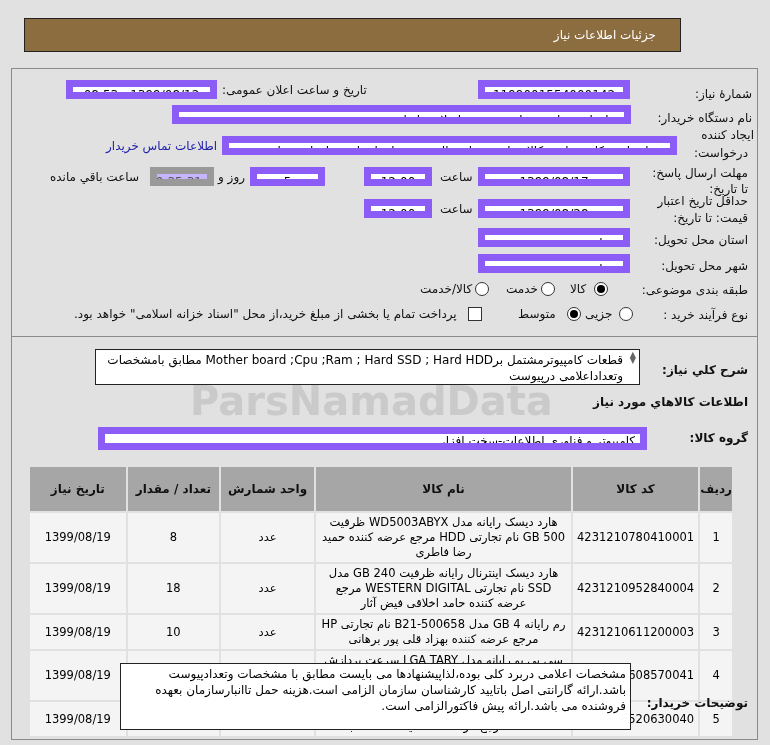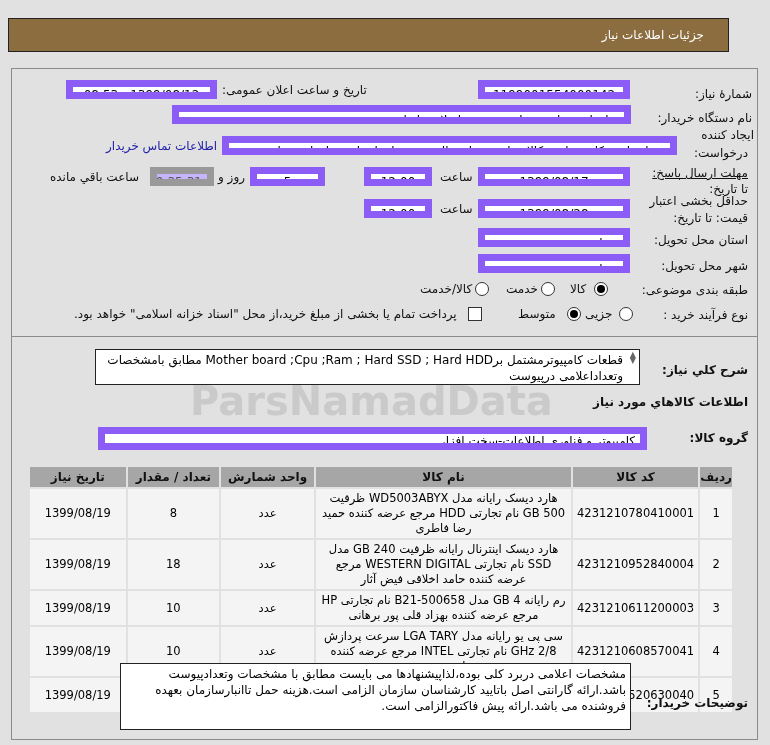--- a/index.html
+++ b/index.html
@@ -10,21 +10,21 @@
     font-size: 12px;
     color: #000;
     position: relative;
     direction: rtl;
   }
   .abs { position: absolute; }
   .header {
     left: 8px; top: 18px; width: 500px; height: 34px;
     background: #8c6d40; border: 1px solid #222;
   }
-  .header { width: 721px; left: 8px; text-decoration: underline; }
+  .header { width: 657px; left: 24px; text-decoration: underline; }
   .header-title {
     position: absolute; right: 24px; top: 9px;
     color: #fff; font-size: 12px;
   }
   .panel {
     left: 11px; top: 68px; width: 747px; height: 269px;
     border: 1px solid #8a8a8a; background: #e1e1e1;
   }
   .panel2 {
     left: 11px; top: 337px; width: 747px; height: 403px;
@@ -55,21 +55,21 @@
   }
   .scroll-arrows {
     position: absolute; right: 3px; top: 2px; font-size: 8px; color: #666; line-height: 6px; text-align: center;
   }
   table.items {
     position: absolute; left: 28px; top: 465px; width: 706px;
     border-collapse: separate; border-spacing: 2px; font-size: 11.5px;
     direction: rtl; background: #e1e1e1;
   }
   table.items th {
-    background: #a6a6a6; font-weight: bold; height: 20px; color: #111; font-size: 12px;
+    background: #a6a6a6; font-weight: bold; height: 44px; color: #111; font-size: 12px;
   }
   table.items td {
     background: #f4f4f4; text-align: center; padding: 2px 4px; line-height: 15px;
   }
   table.items td.name { text-align: center; }
   .watermark {
     position: absolute; font-weight: bold; color: rgba(160,160,160,0.35);
     font-family: "DejaVu Sans", sans-serif; pointer-events: none; white-space: nowrap;
   }
 </style>
@@ -92,31 +92,31 @@
 <div class="box center" style="left:66px; top:80px; width:151px;">1399/08/12 - 08:53</div>
 
 <span class="label" style="right:18px; top:111px;">نام دستگاه خریدار:</span>
 <div class="box" style="left:172px; top:105px; width:459px; text-align:right;">سازمان صدا و سیمای جمهوری اسلامی ایران</div>
 
 <span class="label" style="right:16px; top:128px;">ایجاد کننده</span>
 <span class="label" style="right:22px; top:146px;">درخواست:</span>
 <div class="box" style="left:222px; top:136px; width:455px; text-align:right;">رضا جنابدی کارمند امور کالا معاونت منابع مالی و سرمایه انسانی سازمان صدا و</div>
 <span class="link" style="left:106px; top:139px;">اطلاعات تماس خریدار</span>
 
-<span class="label" style="right:22px; top:166px;text-decoration:underline;">مهلت ارسال پاسخ:</span>
+<span class="label" style="right:22px; top:166px;">مهلت ارسال پاسخ:</span>
 <span class="label" style="right:22px; top:182px;">تا تاریخ:</span>
 <div class="box center" style="left:478px; top:167px; width:152px;">1399/08/17</div>
 <span class="label" style="left:440px; top:170px;">ساعت</span>
 <div class="box center" style="left:364px; top:167px; width:68px;">12:00</div>
 <div class="box center" style="left:250px; top:167px; width:75px;">5</div>
 <span class="label" style="left:218px; top:170px;">روز و</span>
 <div class="box center timer" style="left:150px; top:167px; width:64px;">00:35:31</div>
 <span class="label" style="left:50px; top:170px;">ساعت باقي مانده</span>
 
-<span class="label" style="right:22px; top:194px;">حداقل بخشی اعتبار</span>
+<span class="label" style="right:22px; top:194px;">حداقل تاریخ اعتبار</span>
 <span class="label" style="right:22px; top:211px;">قیمت: تا تاریخ:</span>
 <div class="box center" style="left:478px; top:199px; width:152px;text-align:center;">1399/08/28</div>
 <span class="label" style="left:440px; top:202px;">ساعت</span>
 <div class="box center" style="left:364px; top:199px; width:68px;">12:00</div>
 
 <span class="label" style="right:22px; top:233px;">استان محل تحویل:</span>
 <div class="box" style="left:478px; top:228px; width:152px; text-align:right;">تهران</div>
 <span class="label" style="right:22px; top:259px;">شهر محل تحویل:</span>
 <div class="box" style="left:478px; top:254px; width:152px; text-align:right;">تهران</div>
 

